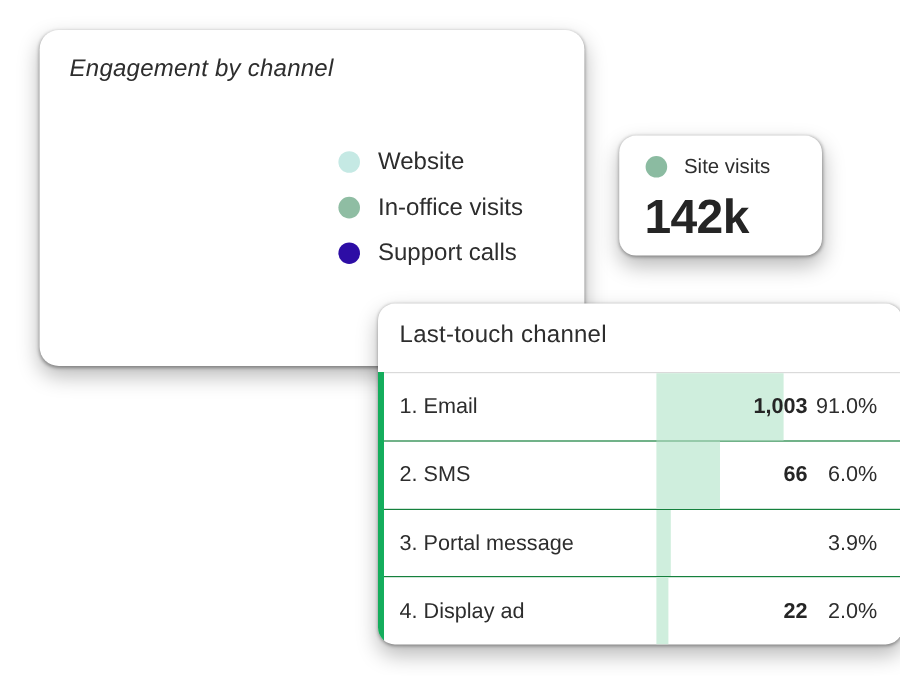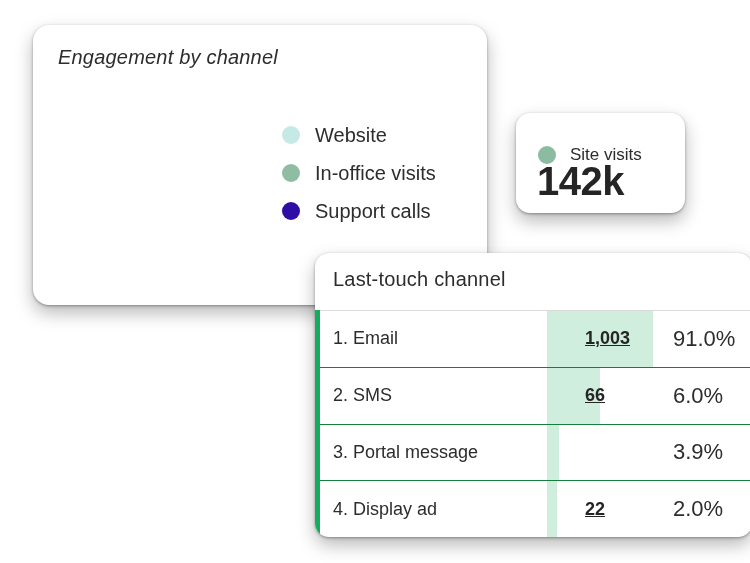--- a/index.html
+++ b/index.html
@@ -22,35 +22,35 @@
   .donut-center{position:absolute;inset:0;display:flex;flex-direction:column;align-items:center;justify-content:center;z-index:1;}
   .donut-value{font-size:32px;font-weight:700;color:#303030;line-height:1.05;}
   .donut-sub{font-size:20px;color:#303030;line-height:1.15;}
   .legend{position:absolute;left:249px;top:96px;list-style:none;margin:0;padding:0;display:flex;flex-direction:column;gap:10px;}
   .legend-row{display:flex;align-items:center;height:28px;}
   .dot{width:18px;height:18px;border-radius:50%;margin-right:15px;flex:none;}
   .legend-label{font-size:20px;color:#2d2d2d;}
 
   
   .card-kpi{left:516px;top:113px;width:169px;height:100px;z-index:0;border-radius:14px;}
-  .kpi-head{position:absolute;left:22px;top:32px;display:flex;align-items:center;}
+  .kpi-head{position:absolute;left:22px;top:16px;display:flex;align-items:center;}
   .kpi-dot{width:18px;height:18px;border-radius:50%;flex:none;}
   .kpi-label{margin-left:14px;font-size:17px;color:#2d2d2d;}
   .kpi-value{position:absolute;left:21px;top:46px;font-size:40px;font-weight:700;color:#252525;letter-spacing:-.5px;}
 
   
   .card-table{left:315px;top:253px;width:437px;height:284px;z-index:2;border-radius:14px;overflow:hidden;}
   .card-table .card-title{left:18px;top:15px;}
   .lt-table{position:absolute;left:0;right:0;top:57px;bottom:0;display:flex;flex-direction:column;border-top:1px solid #dadada;}
   .lt-row{flex:1;position:relative;display:flex;align-items:center;padding:0 21px 0 18px;border-bottom:1px solid #15803d;}
   .lt-row:last-child{border-bottom:none;}
   .lt-bar{position:absolute;left:232px;top:0;bottom:0;z-index:0;}
   .lt-label{flex:1;font-size:18px;position:relative;z-index:1;}
-  .lt-value{width:88px;text-align:left;font-weight:700;font-size:18px;color:#252525;position:relative;z-index:1;text-decoration:underline;}
-  .lt-pct{width:58px;text-align:left;font-size:22px;position:relative;z-index:1;}
+  .lt-value{width:88px;text-align:right;font-weight:700;font-size:18px;color:#252525;position:relative;z-index:1;}
+  .lt-pct{width:58px;text-align:right;font-size:18px;position:relative;z-index:1;}
   .accent{position:absolute;left:0;top:57px;bottom:0;width:5px;z-index:3;}
 </style>
 </head>
 <body>
 
 <div>
 
   <section class="card card-engagement">
     <h2 class="card-title">Engagement by channel</h2>
     <ul class="legend" id="legend">

